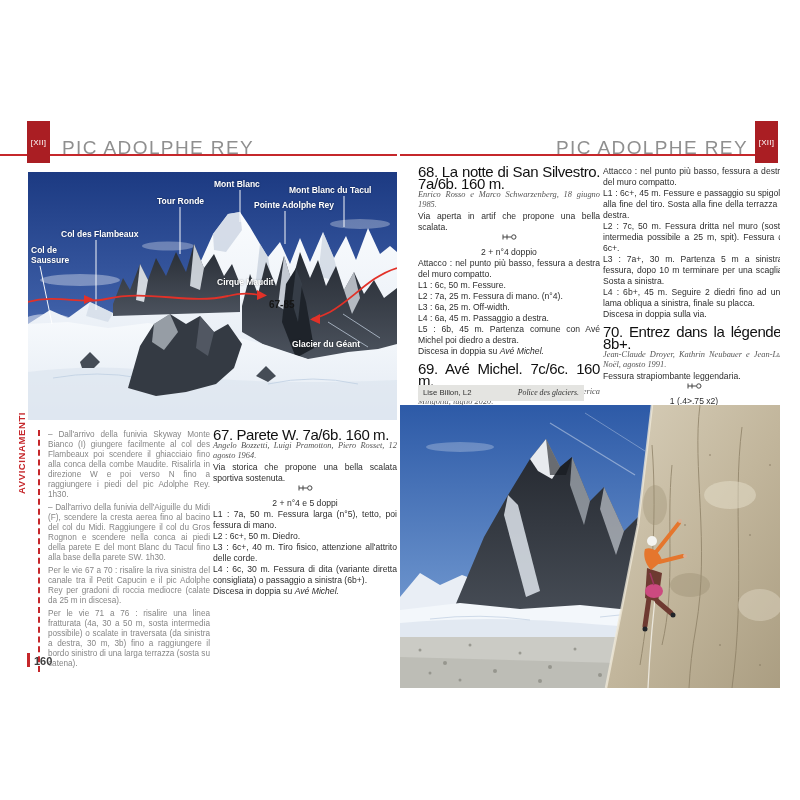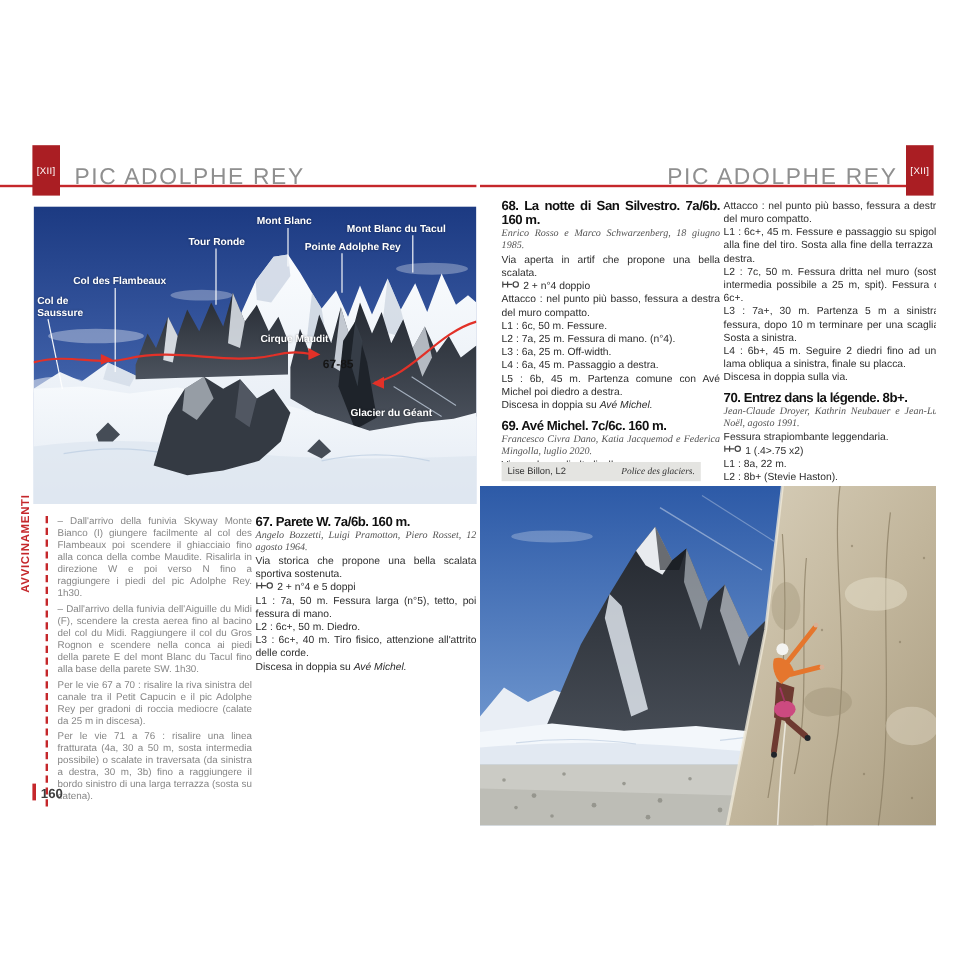--- a/index.html
+++ b/index.html
@@ -36,24 +36,24 @@
 
   .pageno { position:absolute; left:27px; top:653px; font-size:11px; font-weight:bold; color:#3d3d3d; }
   .pageno-bar { display:inline-block; width:3px; height:14px; background:#c5272b; margin-right:4px; vertical-align:-2px; }
 
   
   .col { position:absolute; font-size:8.6px; line-height:11px; color:#2d2d2d; text-align:justify; }
   .col-mid { left:213px; top:429px; width:184px; }
   .col-r1  { left:418px; top:166px; width:182px; }
   .col-r2  { left:603px; top:166px; width:182px; }
   .col p { margin:0; }
-  .rt { margin:0; font-size:11px; line-height:12px; color:#101010; font-weight:bold; letter-spacing:-.4px; }
+  .rt { margin:0; font-size:15px; line-height:12px; color:#101010; font-weight:normal; letter-spacing:-.4px; }
   .sp { margin-top:6px !important; }
   .fa { font-family:"Liberation Serif", serif; font-style:italic; font-size:8.4px; line-height:10.4px; color:#555; }
-  .gear { display:flex; align-items:center; gap:3px; }
+  .gear { display:flex; align-items:center; gap:3px;flex-direction:column; }
   .gear svg { flex:0 0 auto; }
   .rname { font-style:italic; }
 
   
   .caption { position:absolute; left:418px; top:385px; height:16px; line-height:16px; background:#e4e4e1;
              font-size:7.8px; color:#333; padding:0 5px; white-space:nowrap; }
   .caption i { font-family:"Liberation Serif", serif;padding-left:44px; }
   .photo2 { position:absolute; left:400px; top:405px; width:392px; height:283px; }
 </style>
 </head>
@@ -183,20 +183,21 @@
               <line x1="1" y1="1.5" x2="1" y2="6.5"></line>
               <line x1="5" y1="1.5" x2="5" y2="6.5"></line>
               <circle cx="11.8" cy="4" r="2.2"></circle>
             </g>
           </svg></span>
       <span>2 + n°4 e 5 doppi</span>
     </p>
     <p>L1 : 7a, 50 m. Fessura larga (n°5), tetto, poi fessura di mano.</p>
     <p>L2 : 6c+, 50 m. Diedro.</p>
     <p>L3 : 6c+, 40 m. Tiro fisico, attenzione all'attrito delle corde.</p>
+    <p>L4 : 6c, 30 m. Fessura di dita (variante diretta consigliata) o passaggio a sinistra (6b+).</p>
     <p><span>Discesa in doppia su </span><span class="rname">Avé Michel.</span></p>
   </div>
 
   <div class="col col-r1">
     <p class="rt">68. La notte di San Silvestro. 7a/6b. 160 m.</p>
     <p class="fa">Enrico Rosso e Marco Schwarzenberg, 18 giugno 1985.</p>
     <p>Via aperta in artif che propone una bella scalata.</p>
     <p class="gear">
       <span><svg width="15" height="8" viewBox="0 0 15 8">
             <g stroke="#444" stroke-width="1" fill="none">

